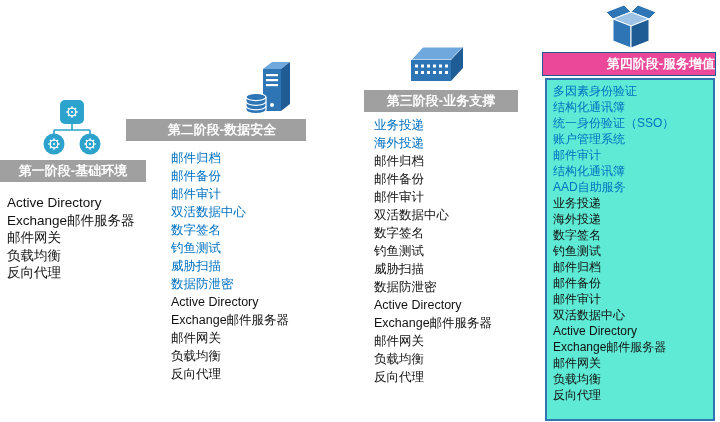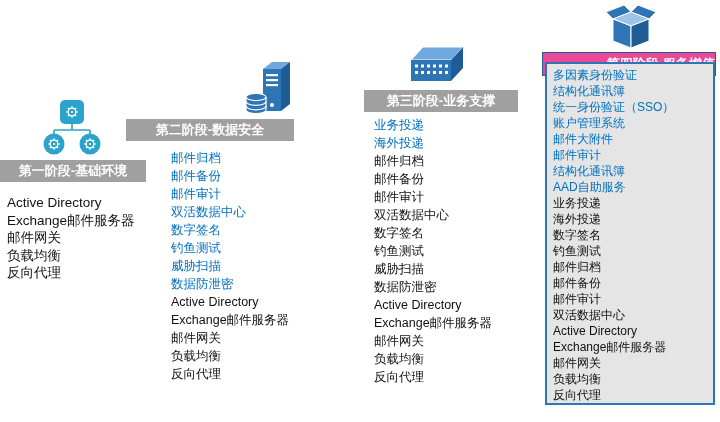--- a/index.html
+++ b/index.html
@@ -17,27 +17,27 @@
   }
   .items { position:absolute; }
   .item {
     font-size:12.5px; line-height:18px; color:#111111; white-space:nowrap;
   }
   .item.accent { color:#0070C0; }
   .items.p1 .item { font-size:13.5px; line-height:17.5px; }
   .items.p4 .item { font-size:12px; line-height:16px; }
   .icon-wrap { position:absolute; }
   .p4-box {
-    position:absolute; left:545px; top:62px; width:166px; height:339px;
-    border:2px solid #2E75B6; background:#e5e5e5;
+    position:absolute; left:545px; top:78px; width:166px; height:339px;
+    border:2px solid #2E75B6; background:#5eead4;
   }
   .p4-box .items { position:static; padding:3px 0 0 6px; }
   
   .hdr1 { left:0px;   top:160px; width:146px; }
-  .hdr2 { left:126px; top:119px; width:168px; }
+  .hdr2 { left:126px; top:119px; width:168px;padding-left:12px; }
   .hdr3 { left:364px; top:90px;  width:154px; }
   .hdr4 { left:542px; top:52px;  width:172px; }
   .lst1 { left:7px;   top:194px; }
   .lst2 { left:171px; top:149px; }
   .lst3 { left:374px; top:116px; }
   .ic1  { left:43px;  top:99px; }
   .ic2  { left:242px; top:60px; }
   .ic3  { left:407px; top:44px; }
   .ic4  { left:604px; top:2px; }
 </style>
@@ -167,21 +167,20 @@
       <div class="item">反向代理</div>
     </div>
 
   <div class="phase-header blue hdr4">第四阶段-服务增值</div>
   <div class="p4-box">
     <div class="items p4">
         <div class="item accent">多因素身份验证</div>
         <div class="item accent">结构化通讯簿</div>
         <div class="item accent">统一身份验证（SSO）</div>
         <div class="item accent">账户管理系统</div>
-        <div class="item accent">邮件大附件</div>
         <div class="item accent">邮件审计</div>
         <div class="item accent">结构化通讯簿</div>
         <div class="item accent">AAD自助服务</div>
         <div class="item">业务投递</div>
         <div class="item">海外投递</div>
         <div class="item">数字签名</div>
         <div class="item">钓鱼测试</div>
         <div class="item">邮件归档</div>
         <div class="item">邮件备份</div>
         <div class="item">邮件审计</div>

